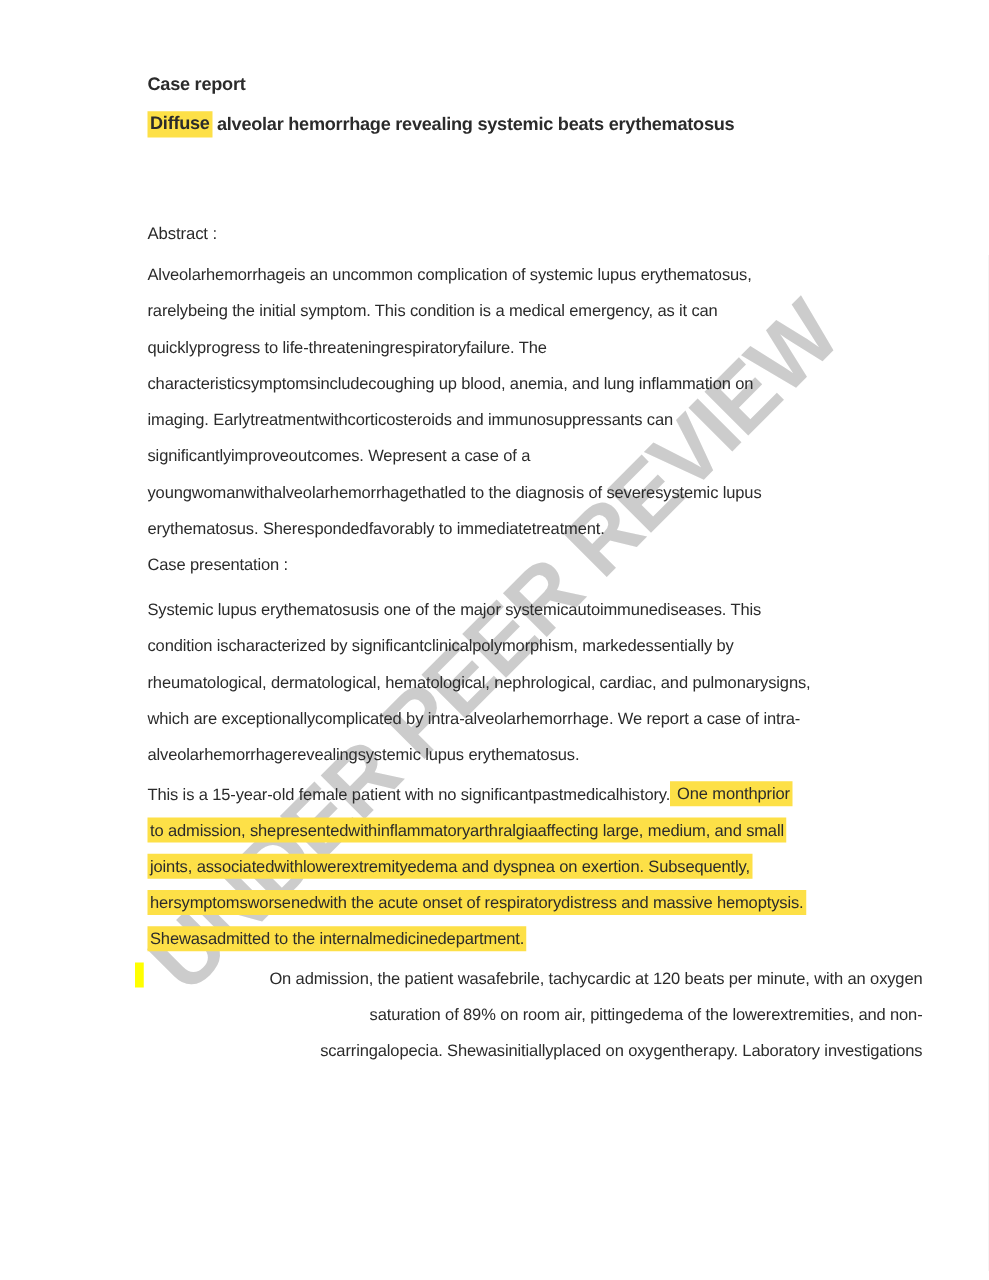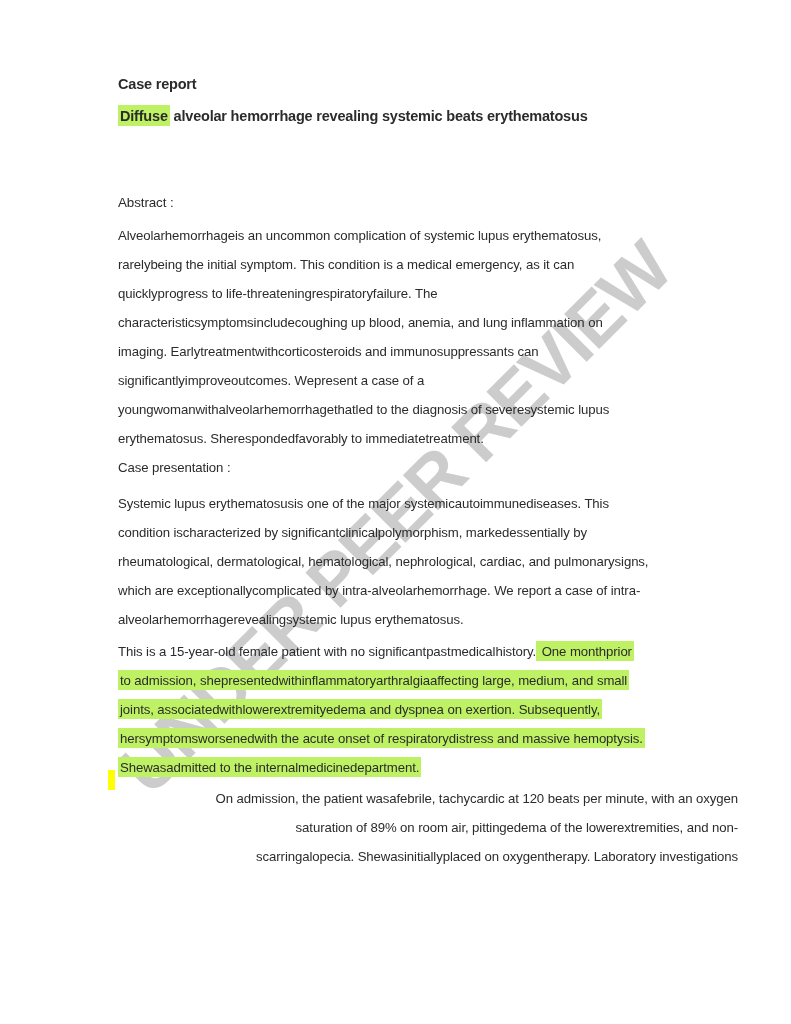--- a/index.html
+++ b/index.html
@@ -27,21 +27,21 @@
     font-size: 72px;
     letter-spacing: -2px;
     color: #c4c4c4;
     opacity: 0.85;
     z-index: 0;
     user-select: none;
   }
   .content {
     position: relative;
     z-index: 1;
-    padding: 74px 0 0 118px;
+    padding: 58px 0 0 118px;
     width: 620px;
   }
   .content p, .content h1, .content h2, .content h3 {
     margin: 0;
     padding: 0;
   }
   .kicker {
     font-size: 14.5px;
     font-weight: bold;
     line-height: 21.5px;
@@ -68,21 +68,21 @@
   }
   .mt-abstract-h   { margin-top: 65px  !important; }
   .mt-abstract-p   { margin-top: 7px   !important; }
   .mt-intro-h      { margin-top: 170px !important; }
   .mt-intro-p      { margin-top: 7px   !important; }
   .mt-casepres     { margin-top: 0px   !important; }
   .mt-observation  { margin-top: 9px   !important; }
   .mt-obs-p        { margin-top: 3px   !important; }
   .mt-admission    { margin-top: 2px   !important; text-align: right; }
   .hl {
-    background: #bef264;
+    background: #fde047;
     padding: 2.5px 2px;
     -webkit-box-decoration-break: clone;
     box-decoration-break: clone;
   }
   .hl-sliver {
     position: absolute;
     left: 108px;
     top: 770px;
     width: 7px;
     height: 20px;

